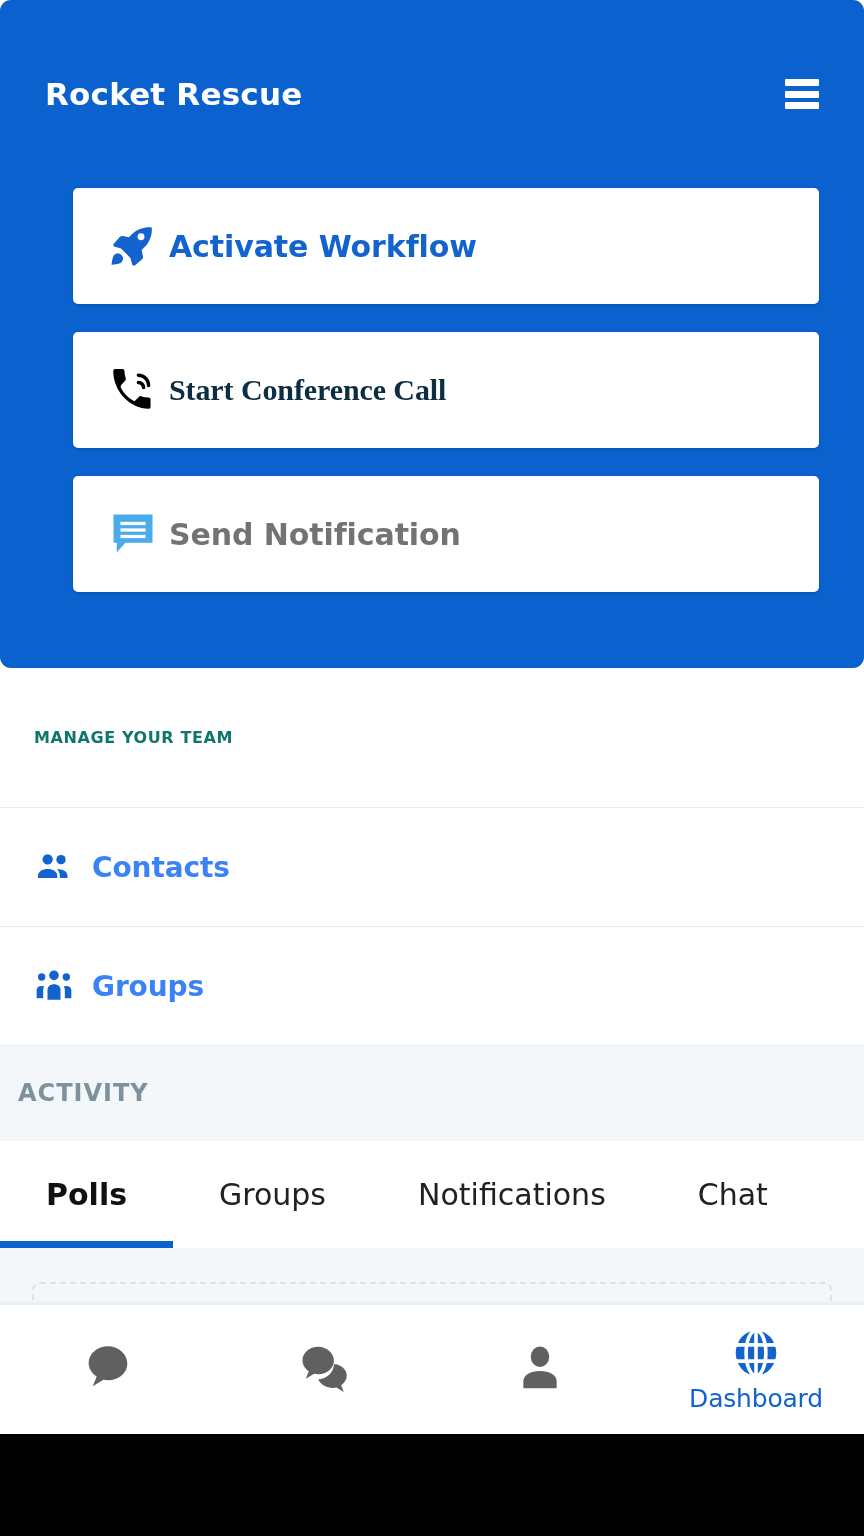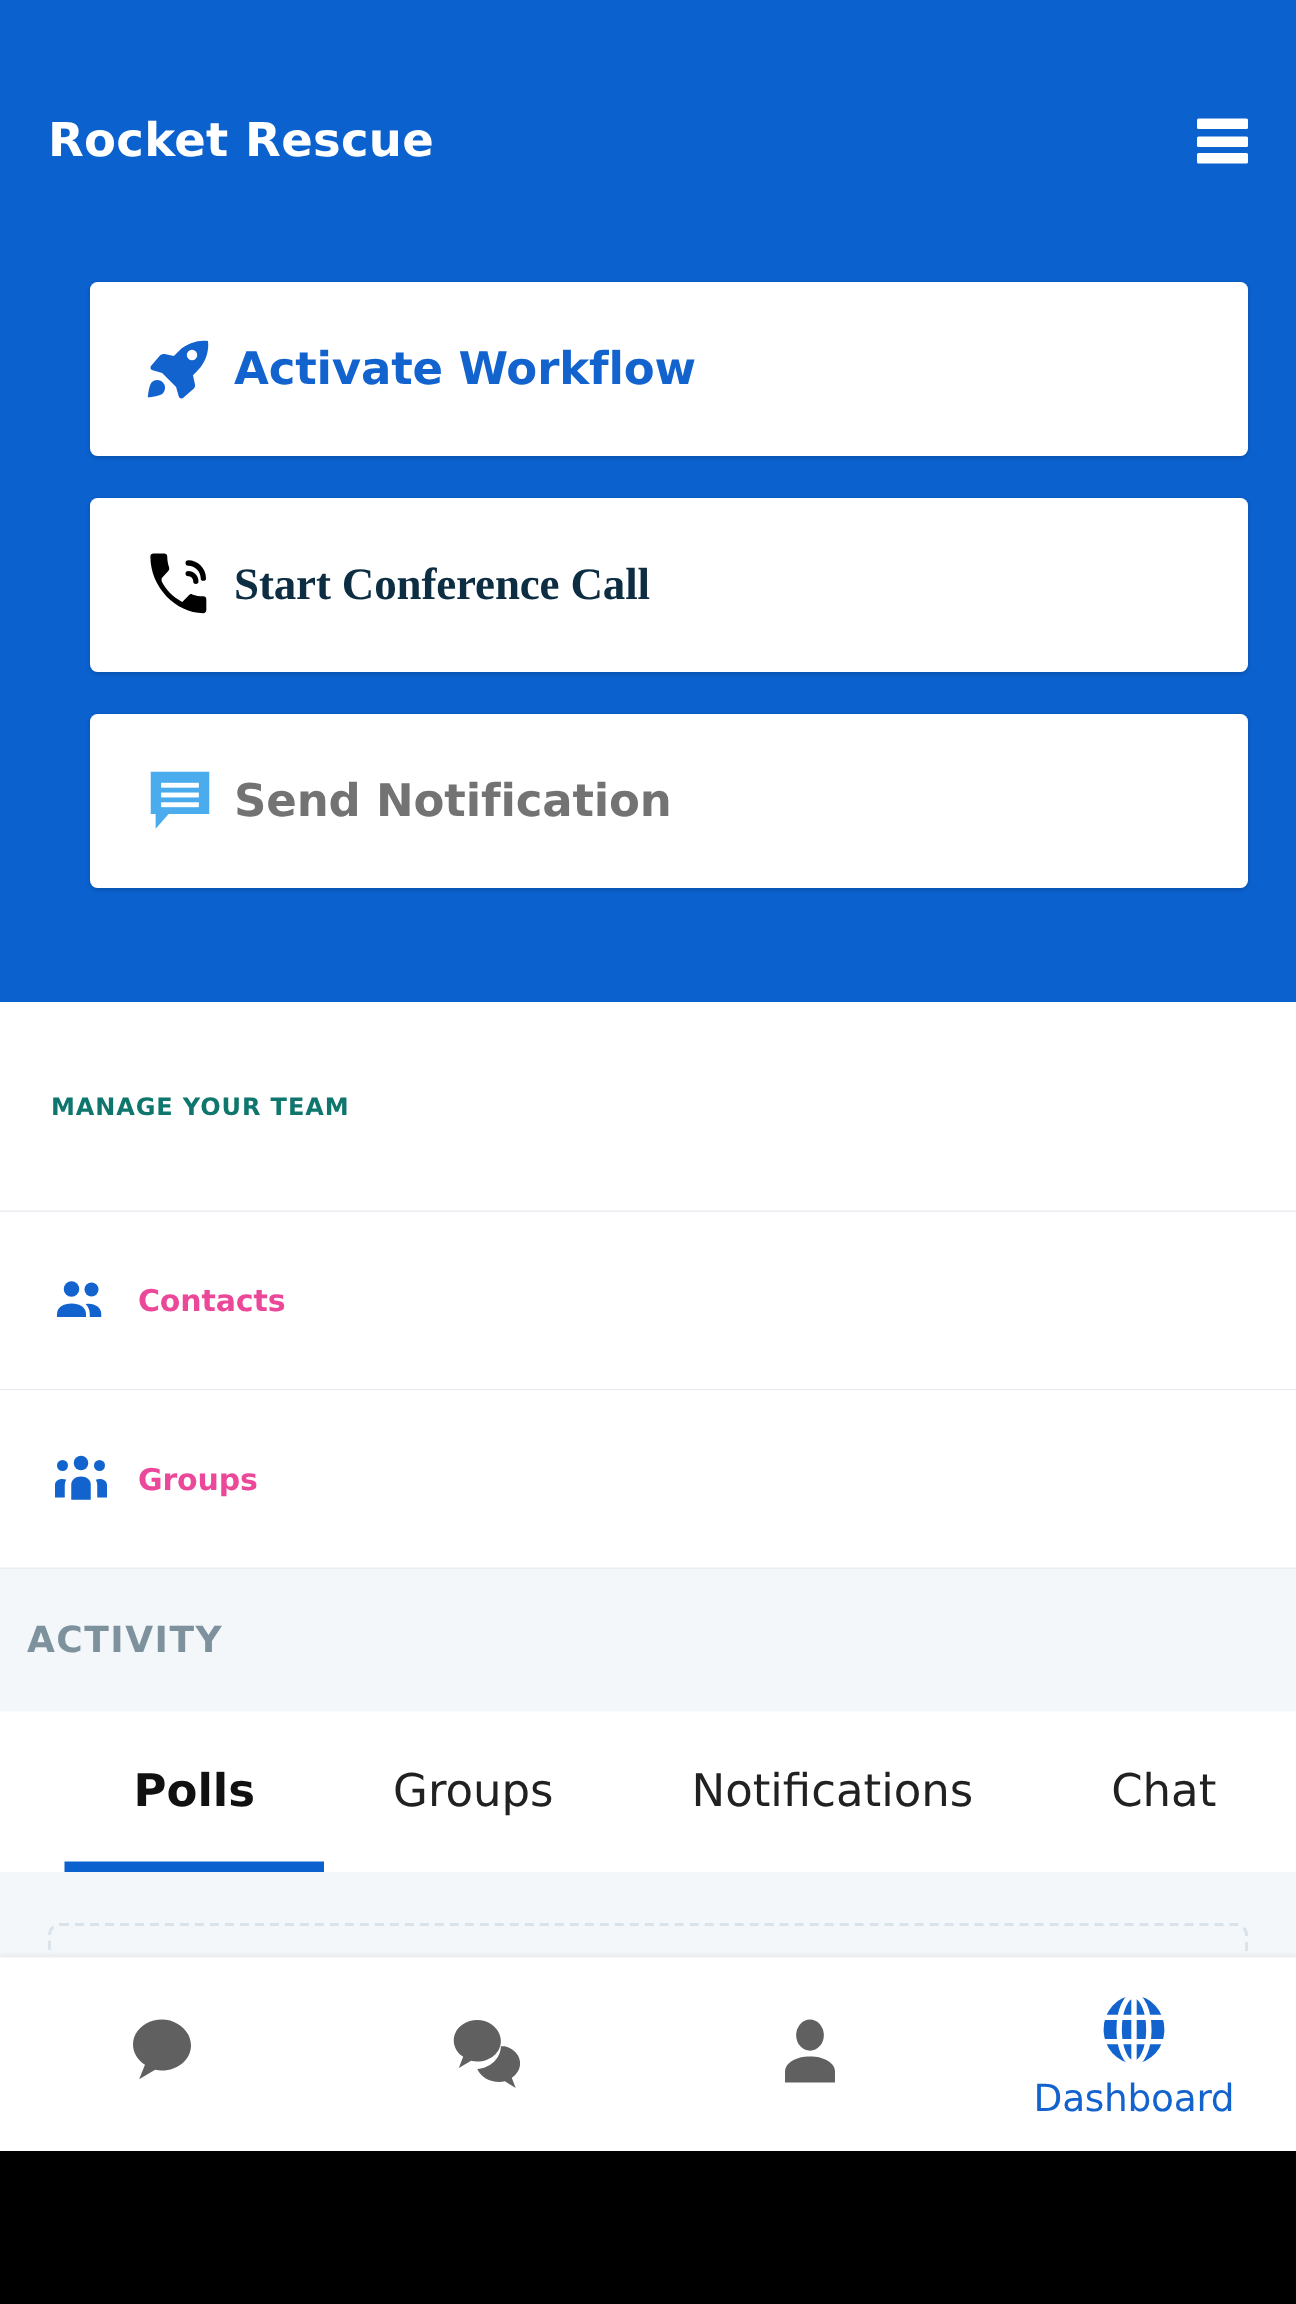--- a/index.html
+++ b/index.html
@@ -12,24 +12,25 @@
   .app {
     position: relative;
     width: 864px; height: 1536px;
     display: flex; flex-direction: column;
     background: #ffffff;
   }
 
   
   .hero {
     background: #0b61ce;
-    padding: 0 32px;
+    padding: 0 45px;
     height: 668px;
     flex: 0 0 668px;
     position: relative;
+    border-radius: 11px;
   }
   .topbar {
     height: 188px;
     display: flex; align-items: center; justify-content: space-between;
   }
   .brand {
     color: #ffffff;
     font-size: 31px;
     font-weight: 700;
     letter-spacing: 0.2px;
@@ -88,21 +89,21 @@
     padding: 0 34px;
     border-bottom: 1px solid #e9edf1;
     cursor: pointer;
     background: #ffffff;
   }
   .list-row .ico {
     width: 58px; flex: 0 0 58px;
     display: flex; align-items: center;
   }
   .list-row .label {
-    font-size: 20px; font-weight: 600; color: #ec4899;
+    font-size: 28px; font-weight: 600; color: #3b82f6;
     letter-spacing: -0.1px;
   }
 
   
   .activity-head {
     background: #f3f7fa;
     height: 112px;
     display: flex; align-items: center;
     padding: 0 18px;
   }
@@ -123,21 +124,21 @@
   .tab {
     display: flex; align-items: center; justify-content: center;
     padding: 0 46px;
     white-space: nowrap;
     position: relative;
     cursor: pointer;
     font-size: 30px;
     color: #212121;
     font-weight: 400;
   }
-  .tab.active { font-weight: 700; color: #111111; margin-left: 43px; }
+  .tab.active { font-weight: 700; color: #111111; }
   .tab.active::after {
     content: "";
     position: absolute; left: 0; right: 0; bottom: 0;
     height: 7px; background: #0b61ce;
   }
 
   
   .tab-content {
     background: #f3f7fa;
     flex: 1 1 auto;

